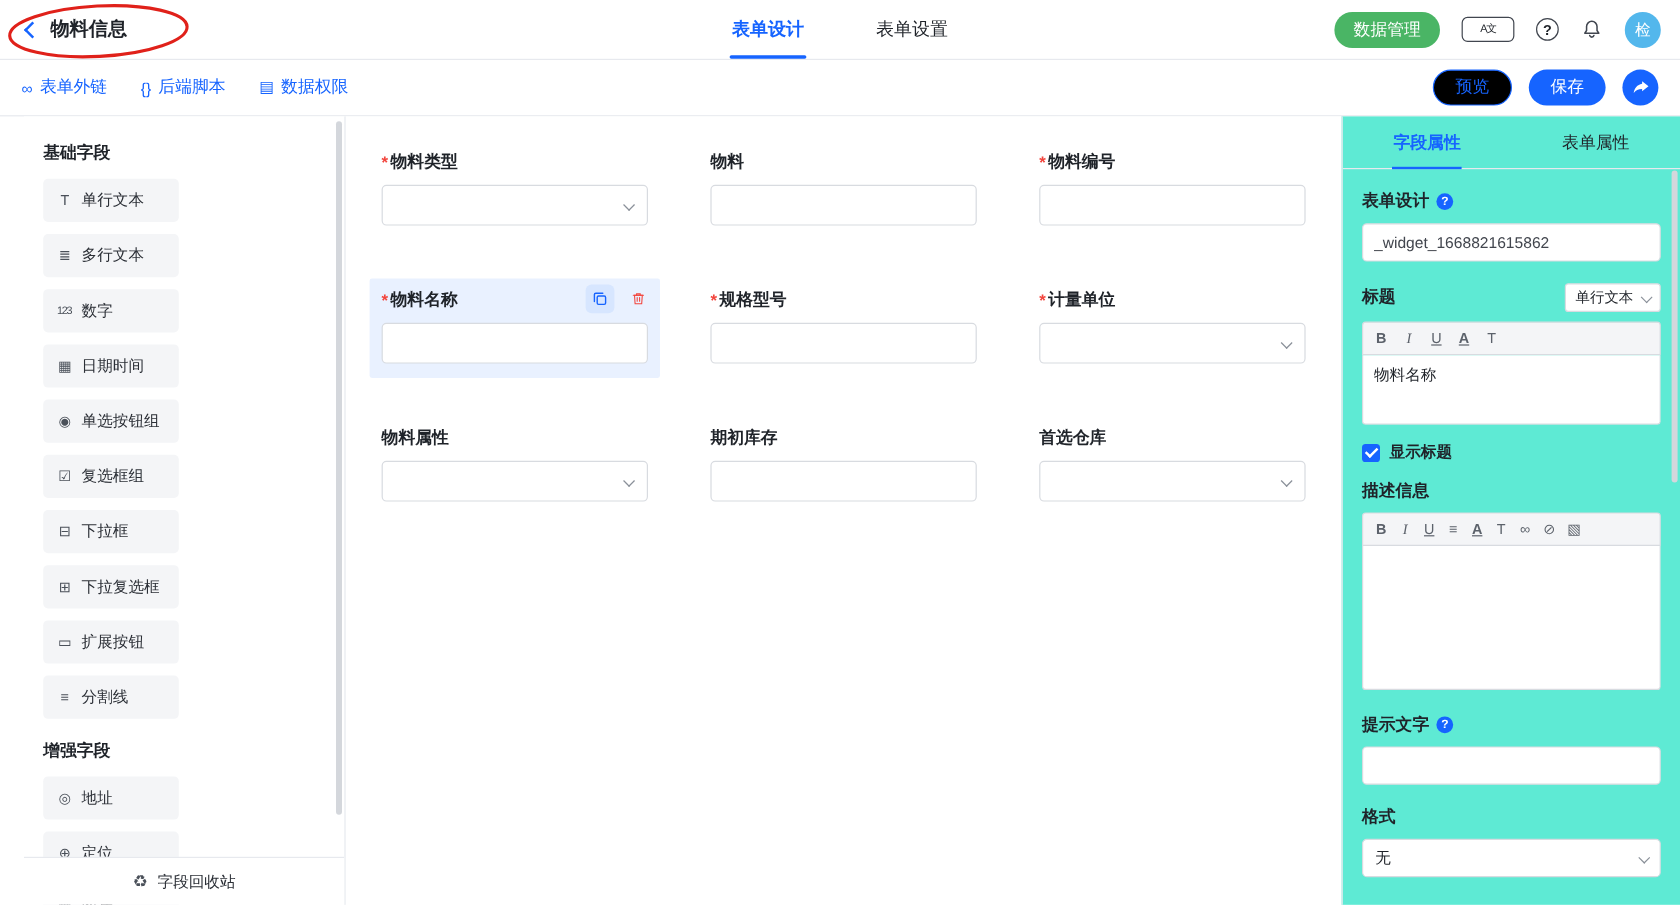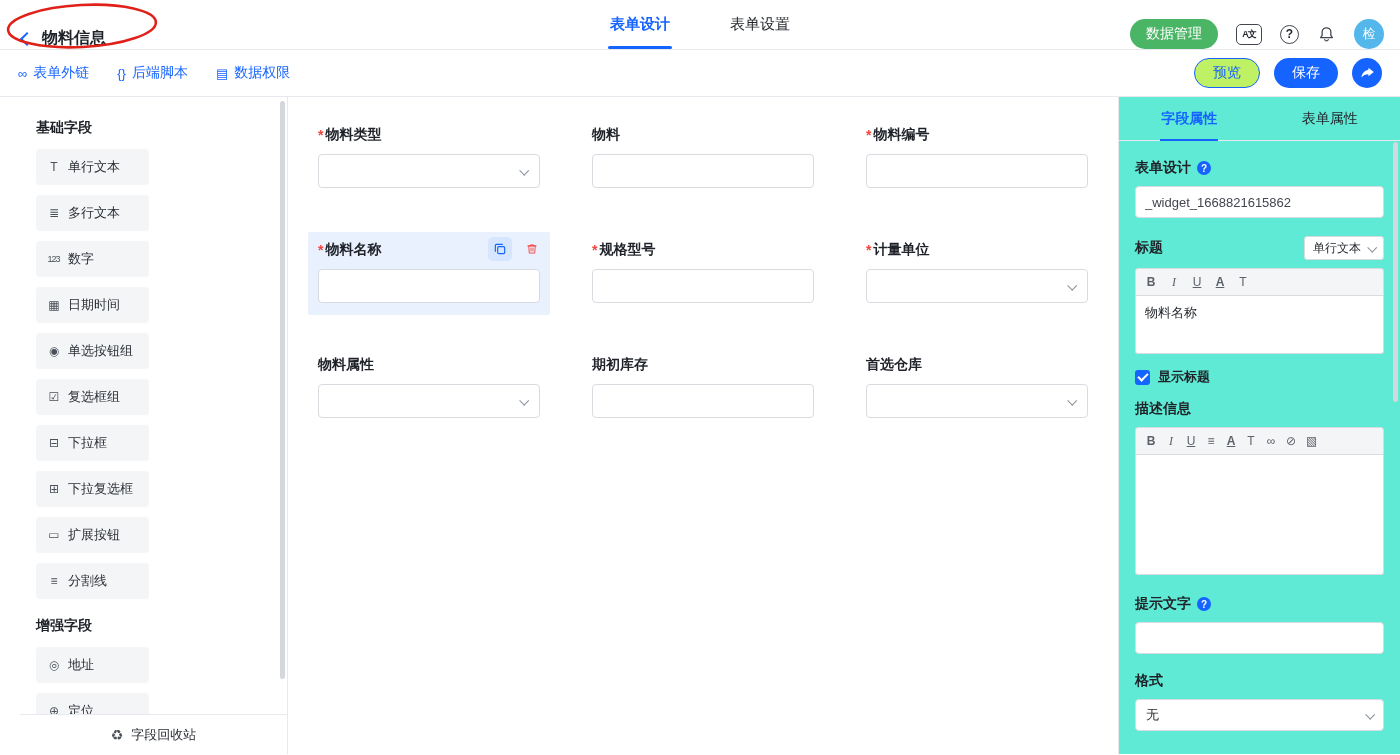--- a/index.html
+++ b/index.html
@@ -1,45 +1,45 @@
 <!DOCTYPE html>
 <html><head>
 <meta charset="utf-8">
 <style>
   * { box-sizing: border-box; }
   html,body { margin:0; padding:0; width:1400px; height:755px; overflow:hidden;
     font-family:"Liberation Sans","DejaVu Sans",sans-serif; color:#1f2329; background:#fff; }
   .page { position:relative; width:1400px; height:755px; }
 
   
-  .header { height:50px; display:flex; align-items:flex-end; padding:0 16px; border-bottom:1px solid #e7e9ee; position:relative; background:#fff; }
+  .header { height:50px; display:flex; align-items:center; padding:0 16px; border-bottom:1px solid #e7e9ee; position:relative; background:#fff; }
   .header-left { display:flex; align-items:center; gap:10px; }
   .back-chev { width:10px; height:10px; border-left:2px solid #1664ff; border-bottom:2px solid #1664ff; transform:rotate(45deg); margin-left:6px; cursor:pointer; }
   .page-title { font-size:16px; font-weight:700; }
   .header-tabs { position:absolute; left:50%; transform:translateX(-50%); top:0; height:100%; display:flex; gap:60px; }
   .htab { display:flex; align-items:center; font-size:15px; position:relative; cursor:pointer; color:#1f2329; }
   .htab.active { color:#1664ff; font-weight:600; }
   .htab.active::after { content:""; position:absolute; bottom:0; left:50%; transform:translateX(-50%); width:64px; height:3px; background:#1664ff; border-radius:2px; }
   .header-right { margin-left:auto; display:flex; align-items:center; gap:18px; }
   .green-pill { background:#4ab565; color:#fff; height:30px; padding:0 16px; border-radius:16px; font-size:14px; display:flex; align-items:center; cursor:pointer; }
-  .hicon-translate { width:26px; height:21px; border:1.7px solid #41464f; border-radius:5px; display:flex; align-items:center; justify-content:center; font-size:9px; font-weight:700; letter-spacing:-1px; cursor:pointer; }
+  .hicon-translate { width:44px; height:21px; border:1.7px solid #41464f; border-radius:5px; display:flex; align-items:center; justify-content:center; font-size:9px; font-weight:400; letter-spacing:-1px; cursor:pointer; }
   .hicon-help { width:19px; height:19px; border:1.7px solid #41464f; border-radius:50%; display:flex; align-items:center; justify-content:center; font-size:12px; font-weight:600; cursor:pointer; }
   .hicon-bell { display:flex; align-items:center; cursor:pointer; }
   .avatar { width:30px; height:30px; border-radius:50%; background:#53b7ec; color:#fff; display:flex; align-items:center; justify-content:center; font-size:13px; cursor:pointer; }
 
   
   .annotation { position:absolute; left:2px; top:0px; pointer-events:none; }
 
   
   .subbar { height:47px; display:flex; align-items:center; padding:0 18px; border-bottom:1px solid #e7e9ee; background:#fff; }
   .sub-links { display:flex; gap:28px; }
   .sub-link { color:#1664ff; font-size:14px; display:flex; align-items:center; gap:6px; cursor:pointer; }
   .sub-link .ic { font-size:13px; }
   .sub-actions { margin-left:auto; display:flex; align-items:center; gap:14px; }
-  .btn-preview { height:30px; padding:0 18px; border:1px solid #1664ff; color:#1664ff; background:#bef264; border-radius:16px; font-size:14px; cursor:pointer; font-family:inherit; }
+  .btn-preview { height:30px; padding:0 18px; border:1px solid #1664ff; color:#1664ff; background:#000000; border-radius:16px; font-size:14px; cursor:pointer; font-family:inherit; }
   .btn-save { height:30px; padding:0 18px; border:none; color:#fff; background:#1664ff; border-radius:16px; font-size:14px; cursor:pointer; font-family:inherit; }
   .btn-share { width:30px; height:30px; border-radius:50%; background:#1664ff; border:none; display:flex; align-items:center; justify-content:center; cursor:pointer; }
 
   
   .bodywrap { display:flex; height:657px;padding-left:20px; }
 
   
   .sidebar { width:268px; border-right:1px solid #e7e9ee; position:relative; padding:14px 16px 0; overflow:hidden; background:#fff; }
   .sec-title { font-size:14px; font-weight:700; margin:8px 0 12px; }
   .items { display:flex; flex-wrap:wrap; gap:10px; margin-bottom:18px; }

